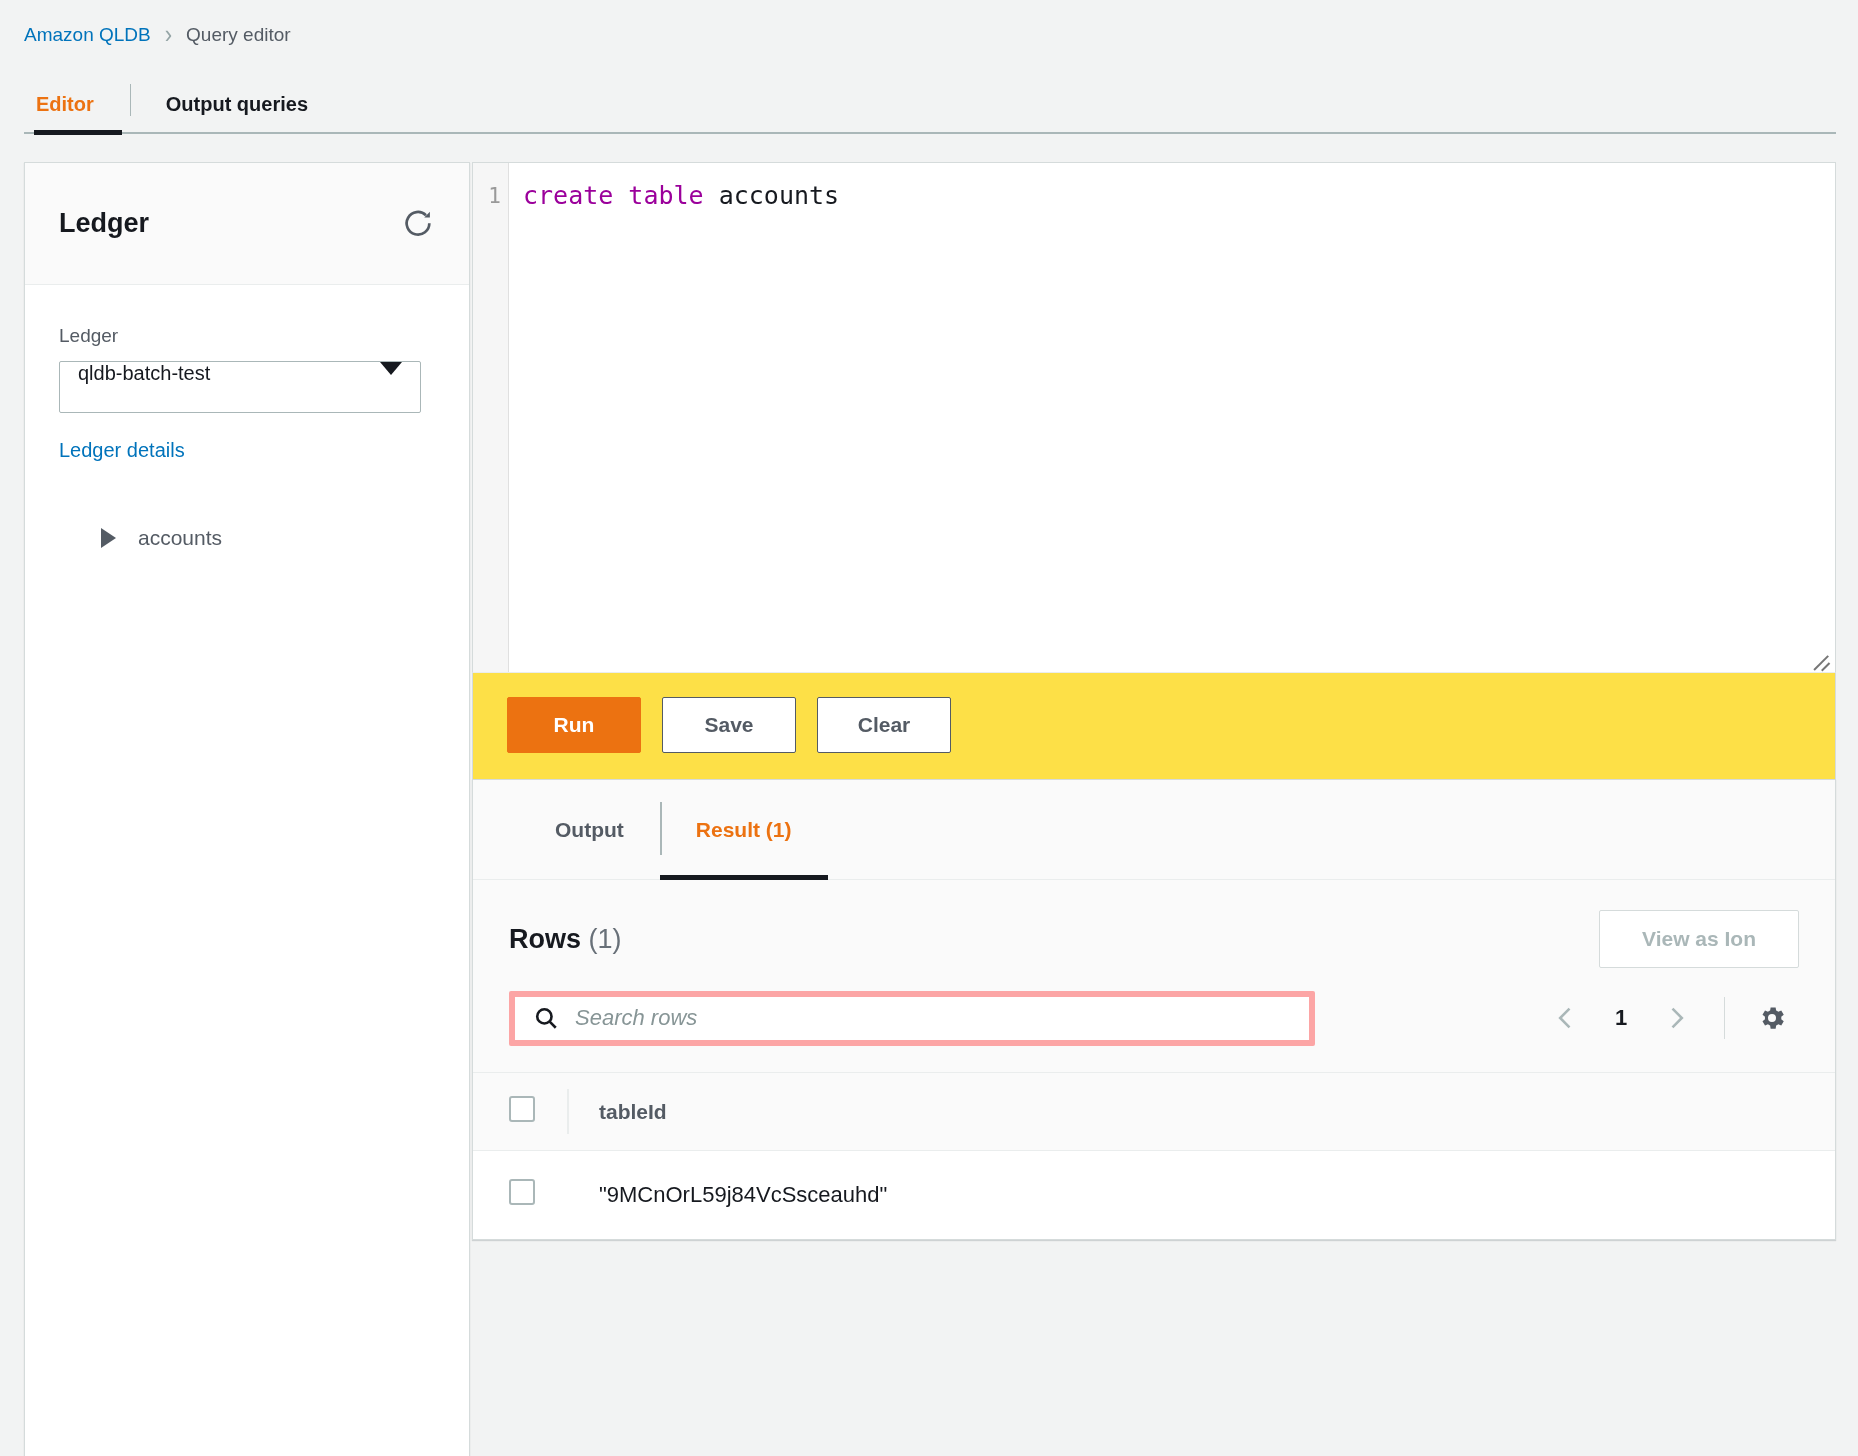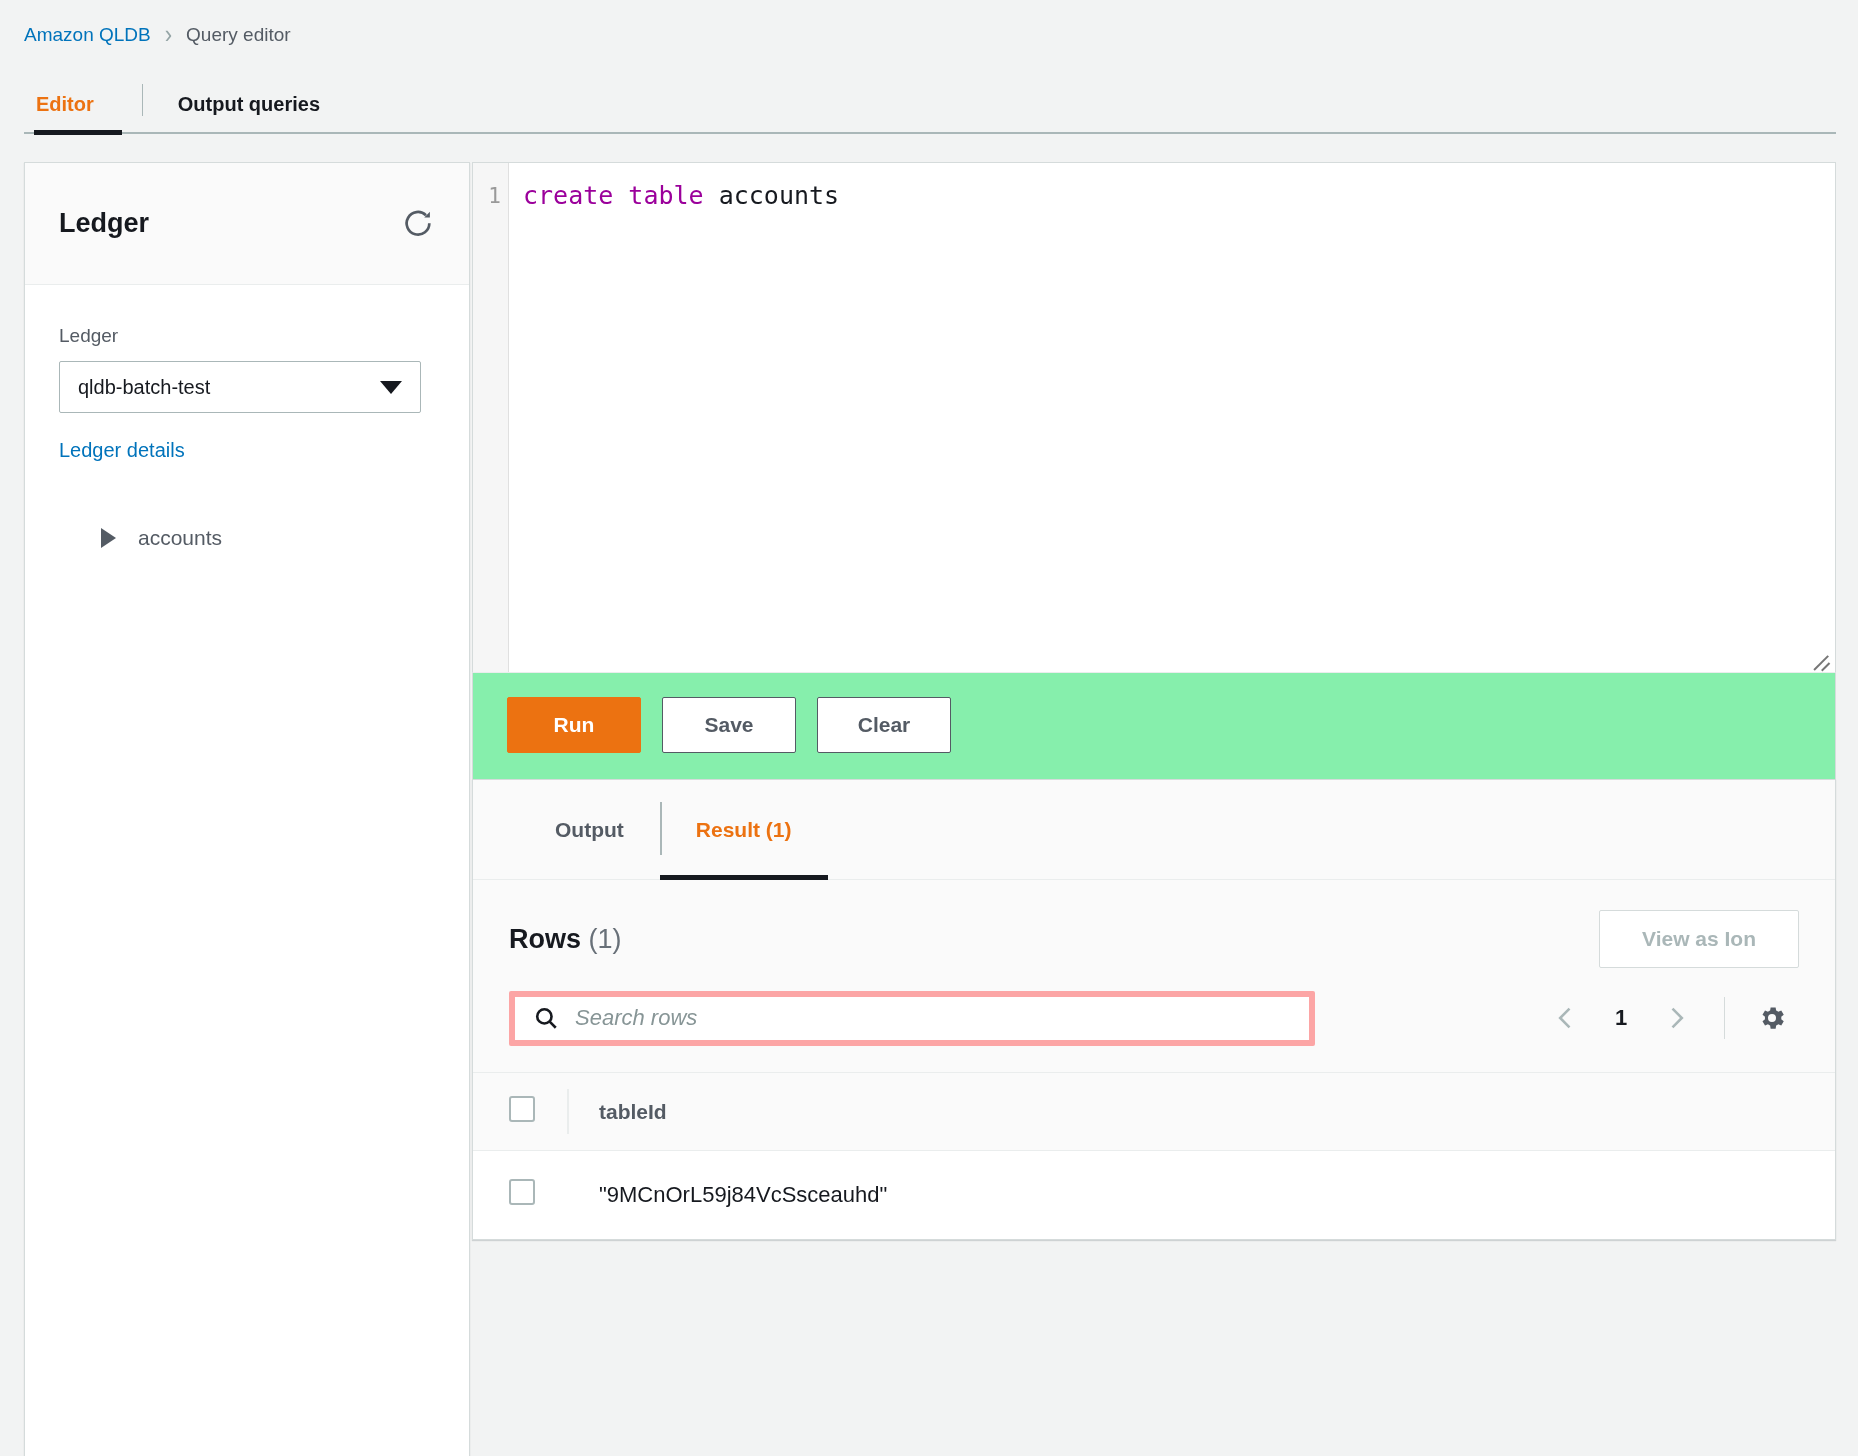--- a/index.html
+++ b/index.html
@@ -24,21 +24,20 @@
     font-weight: 300;
   }
   .crumb-current { color: #545b64; }
 
   
   .tabbar {
     display: flex; align-items: stretch;
     margin-top: 26px; padding-left: 26px;
     height: 60px;
     position: relative;
-    gap: 12px;
   }
   .tabbar::after {
     content: ""; position: absolute;
     left: 24px; right: 22px; bottom: 0;
     height: 2px; background: #aab7b8;
   }
   .tab {
     display: flex; align-items: center;
     padding: 0 36px;
     font-size: 20px; font-weight: bold;
@@ -85,21 +84,21 @@
     display: flex; align-items: center; justify-content: center;
     cursor: pointer; color: #545b64;
   }
   .ledger-body { padding: 40px 34px 0 34px; }
   .field-label { font-size: 19px; color: #545b64; margin-bottom: 14px; }
   .select-box {
     position: relative;
     width: 362px; height: 52px;
     border: 1px solid #aab7b8; border-radius: 2px;
     background: #fff;
-    display: flex; align-items: center;
+    display: flex; align-items: flex-start;
     padding: 0 18px;
     cursor: pointer;
   }
   .select-value { font-size: 20px; color: #16191f; flex: 1; }
   .caret {
     width: 0; height: 0;
     border-left: 11px solid transparent;
     border-right: 11px solid transparent;
     border-top: 13px solid #16191f;
   }
@@ -164,21 +163,21 @@
     height: 1.6px; transform-origin: center;
   }
   .resize-grip::before {
     width: 20px; right: 0; bottom: 5px; transform: rotate(-45deg);
   }
   .resize-grip::after {
     width: 11px; right: 0; bottom: 1px; transform: rotate(-45deg);
   }
 
   .actions-bar {
-    background: #86efac;
+    background: #fde047;
     border: 1px solid #d5dbdb;
     border-top: 1px solid #eaeded;
     border-bottom: none;
     padding: 24px 0 26px 34px;
     display: flex; gap: 21px;
   }
   .btn {
     height: 56px; min-width: 134px;
     border-radius: 2px;
     font-size: 21px; font-weight: bold;

